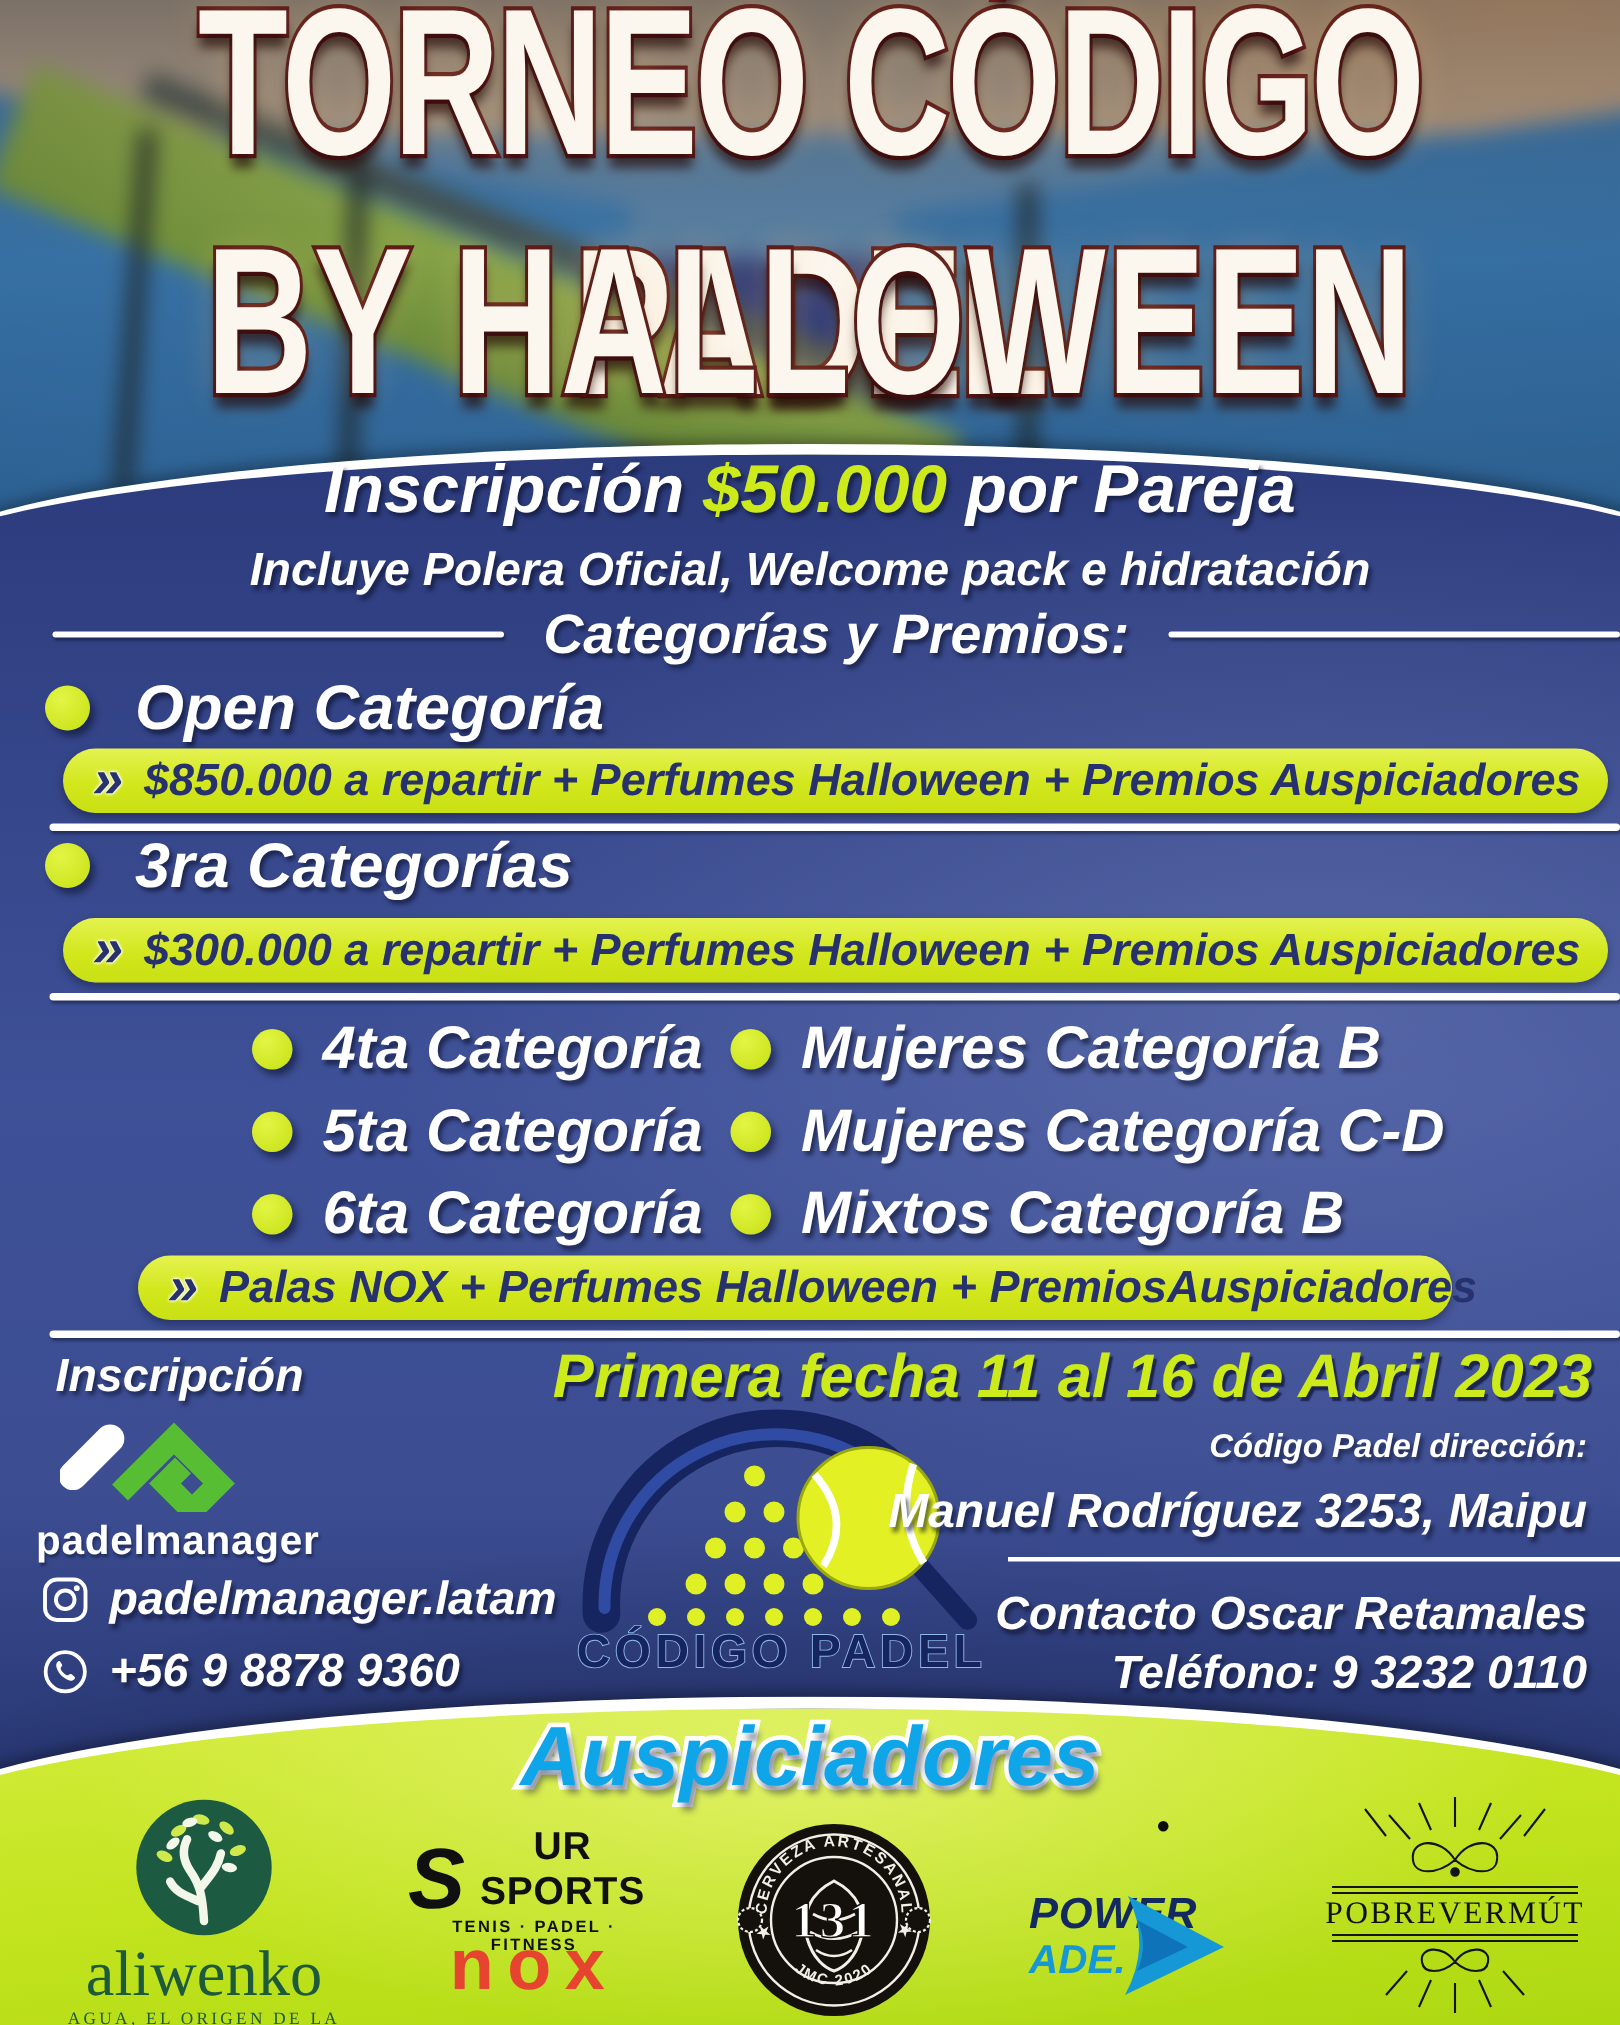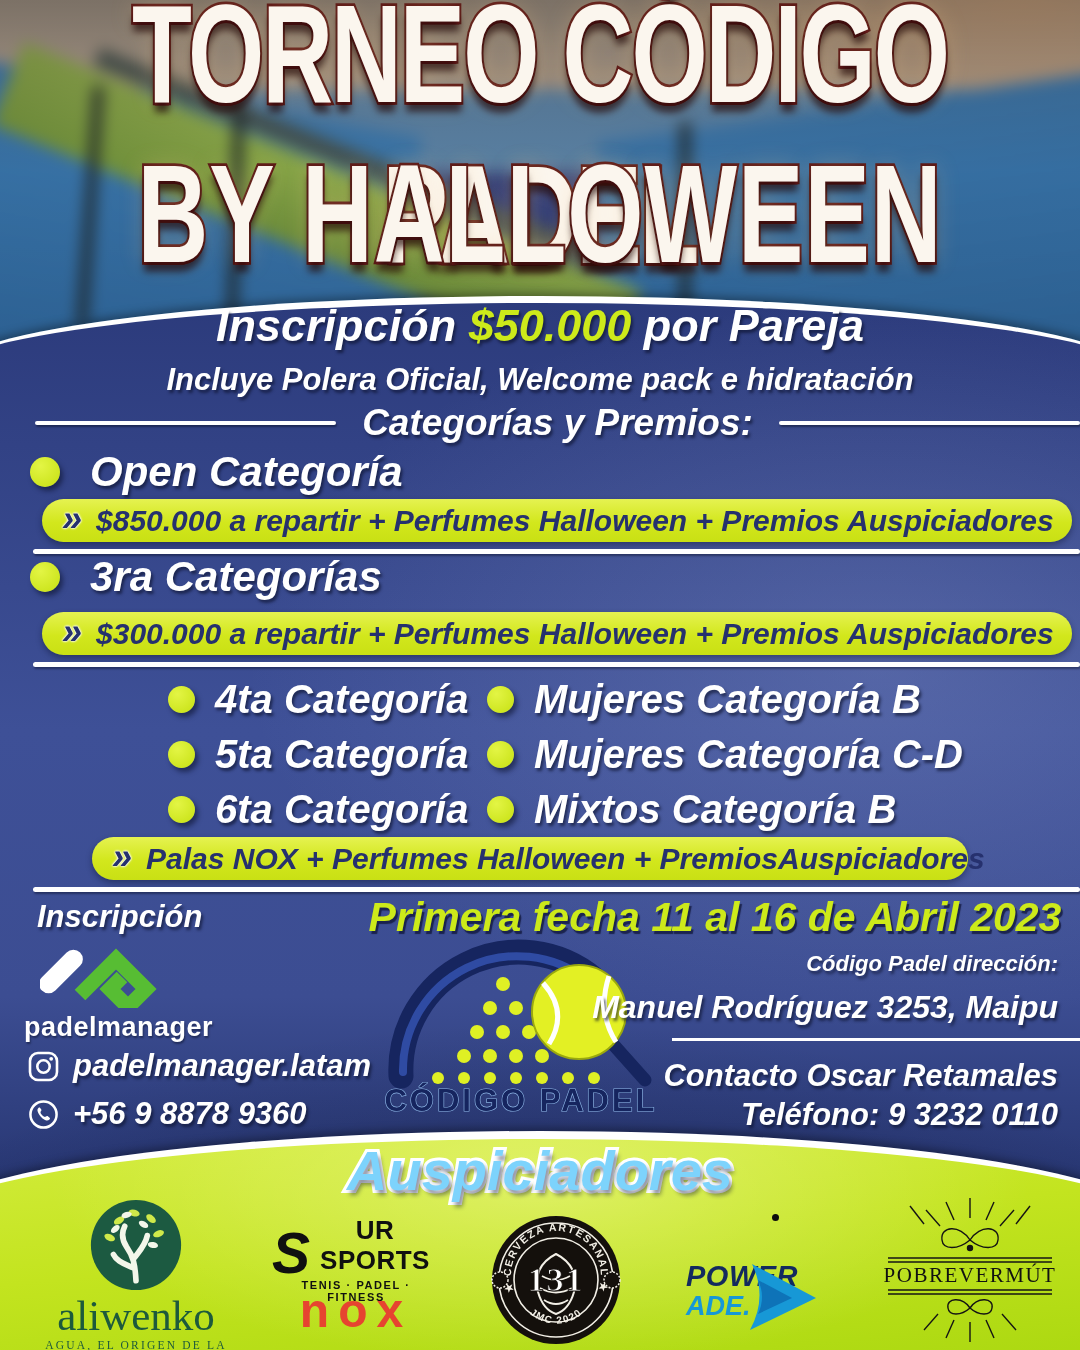--- a/index.html
+++ b/index.html
@@ -109,21 +109,21 @@
   .cp-logo{position:absolute;left:383px;top:928px;}
 
   
   .green-panel{position:absolute;top:1131px;left:-80px;right:-80px;bottom:-20px;
     border-radius:50% 50% 0 0 / 95px 95px 0 0;border-top:8px solid #fff;
     box-shadow:0 -3px 9px rgba(0,0,0,.35);
     background:
       radial-gradient(700px 260px at 50% 18%,rgba(255,255,190,.40),transparent 70%),
       linear-gradient(175deg,#d3ec3c 0%,#c3e41f 45%,#a9d70f 100%);}
   .sponsor-heading{position:absolute;left:0;right:0;top:1138px;text-align:center;
-    font-size:56px;font-weight:bold;font-style:italic;color:#7dd3fc;
+    font-size:56px;font-weight:bold;font-style:italic;color:#0ea5e9;
     -webkit-text-stroke:6px #fff;paint-order:stroke fill;
     text-shadow:3px 5px 4px rgba(15,20,55,.45);}
 
   .sp{position:absolute;}
   .aliwenko{left:38px;top:1198px;width:196px;text-align:center;color:#1d5a3c;}
   .aliwenko .aname{font-family:"Liberation Serif",serif;font-weight:normal;font-size:43px;line-height:40px;}
   .aliwenko .atag{font-family:"Liberation Serif",serif;font-size:11.5px;letter-spacing:2.2px;margin-top:3px;}
 
   .sursports{left:272px;top:1215px;width:168px;text-align:center;color:#101010;}
   .sursports .row{display:flex;align-items:flex-end;justify-content:center;}

